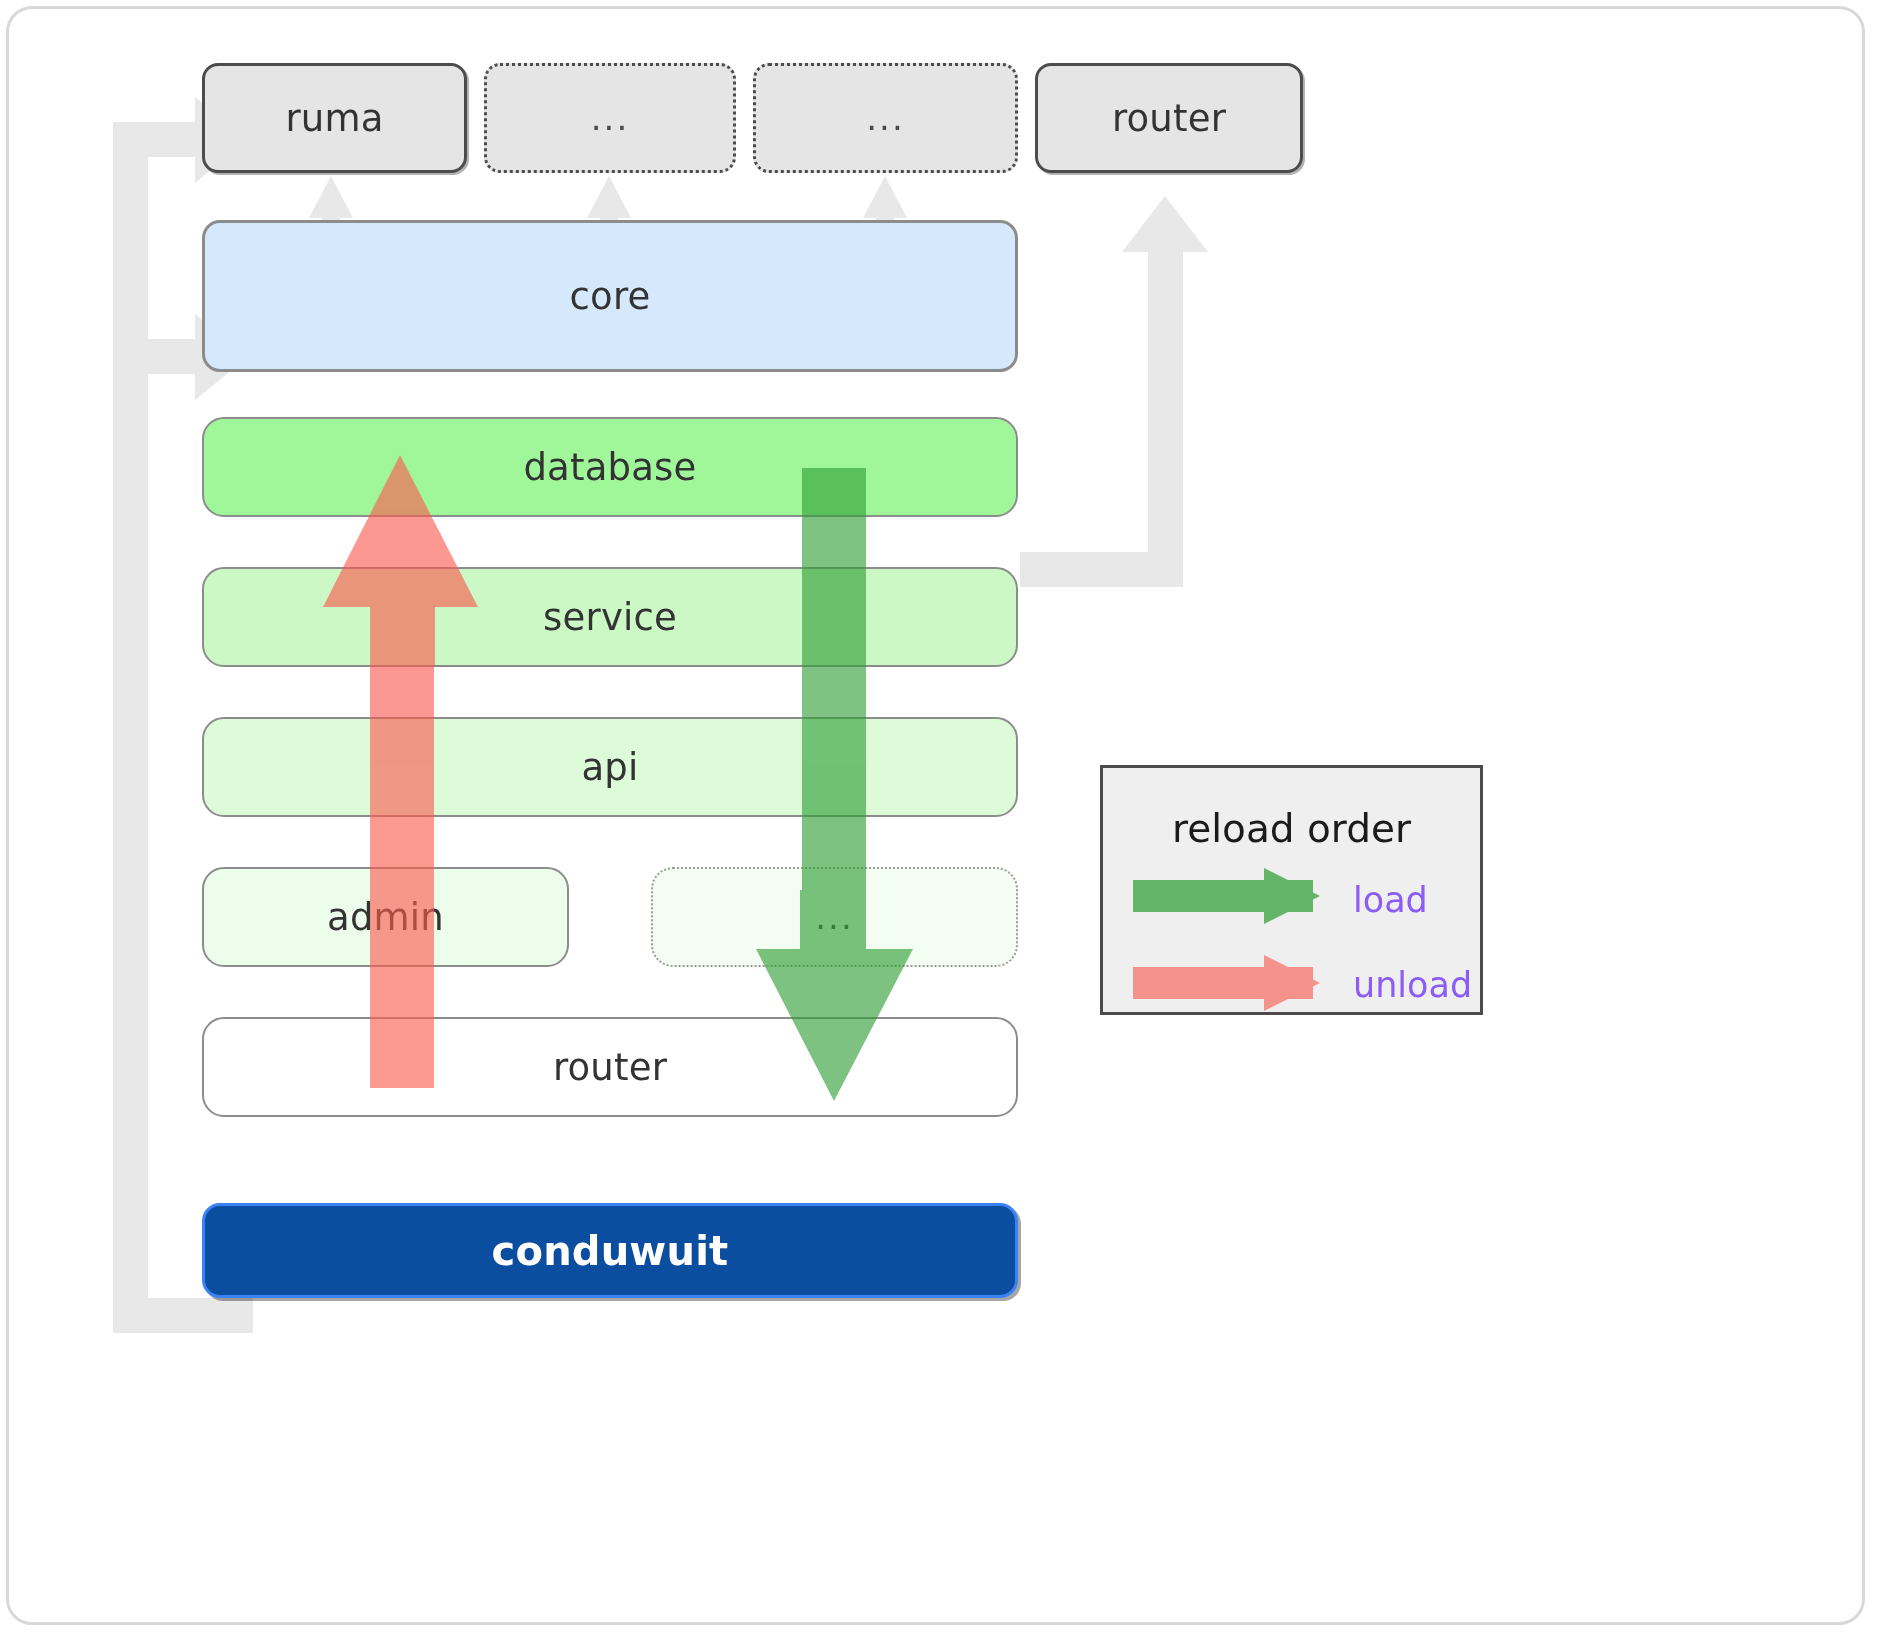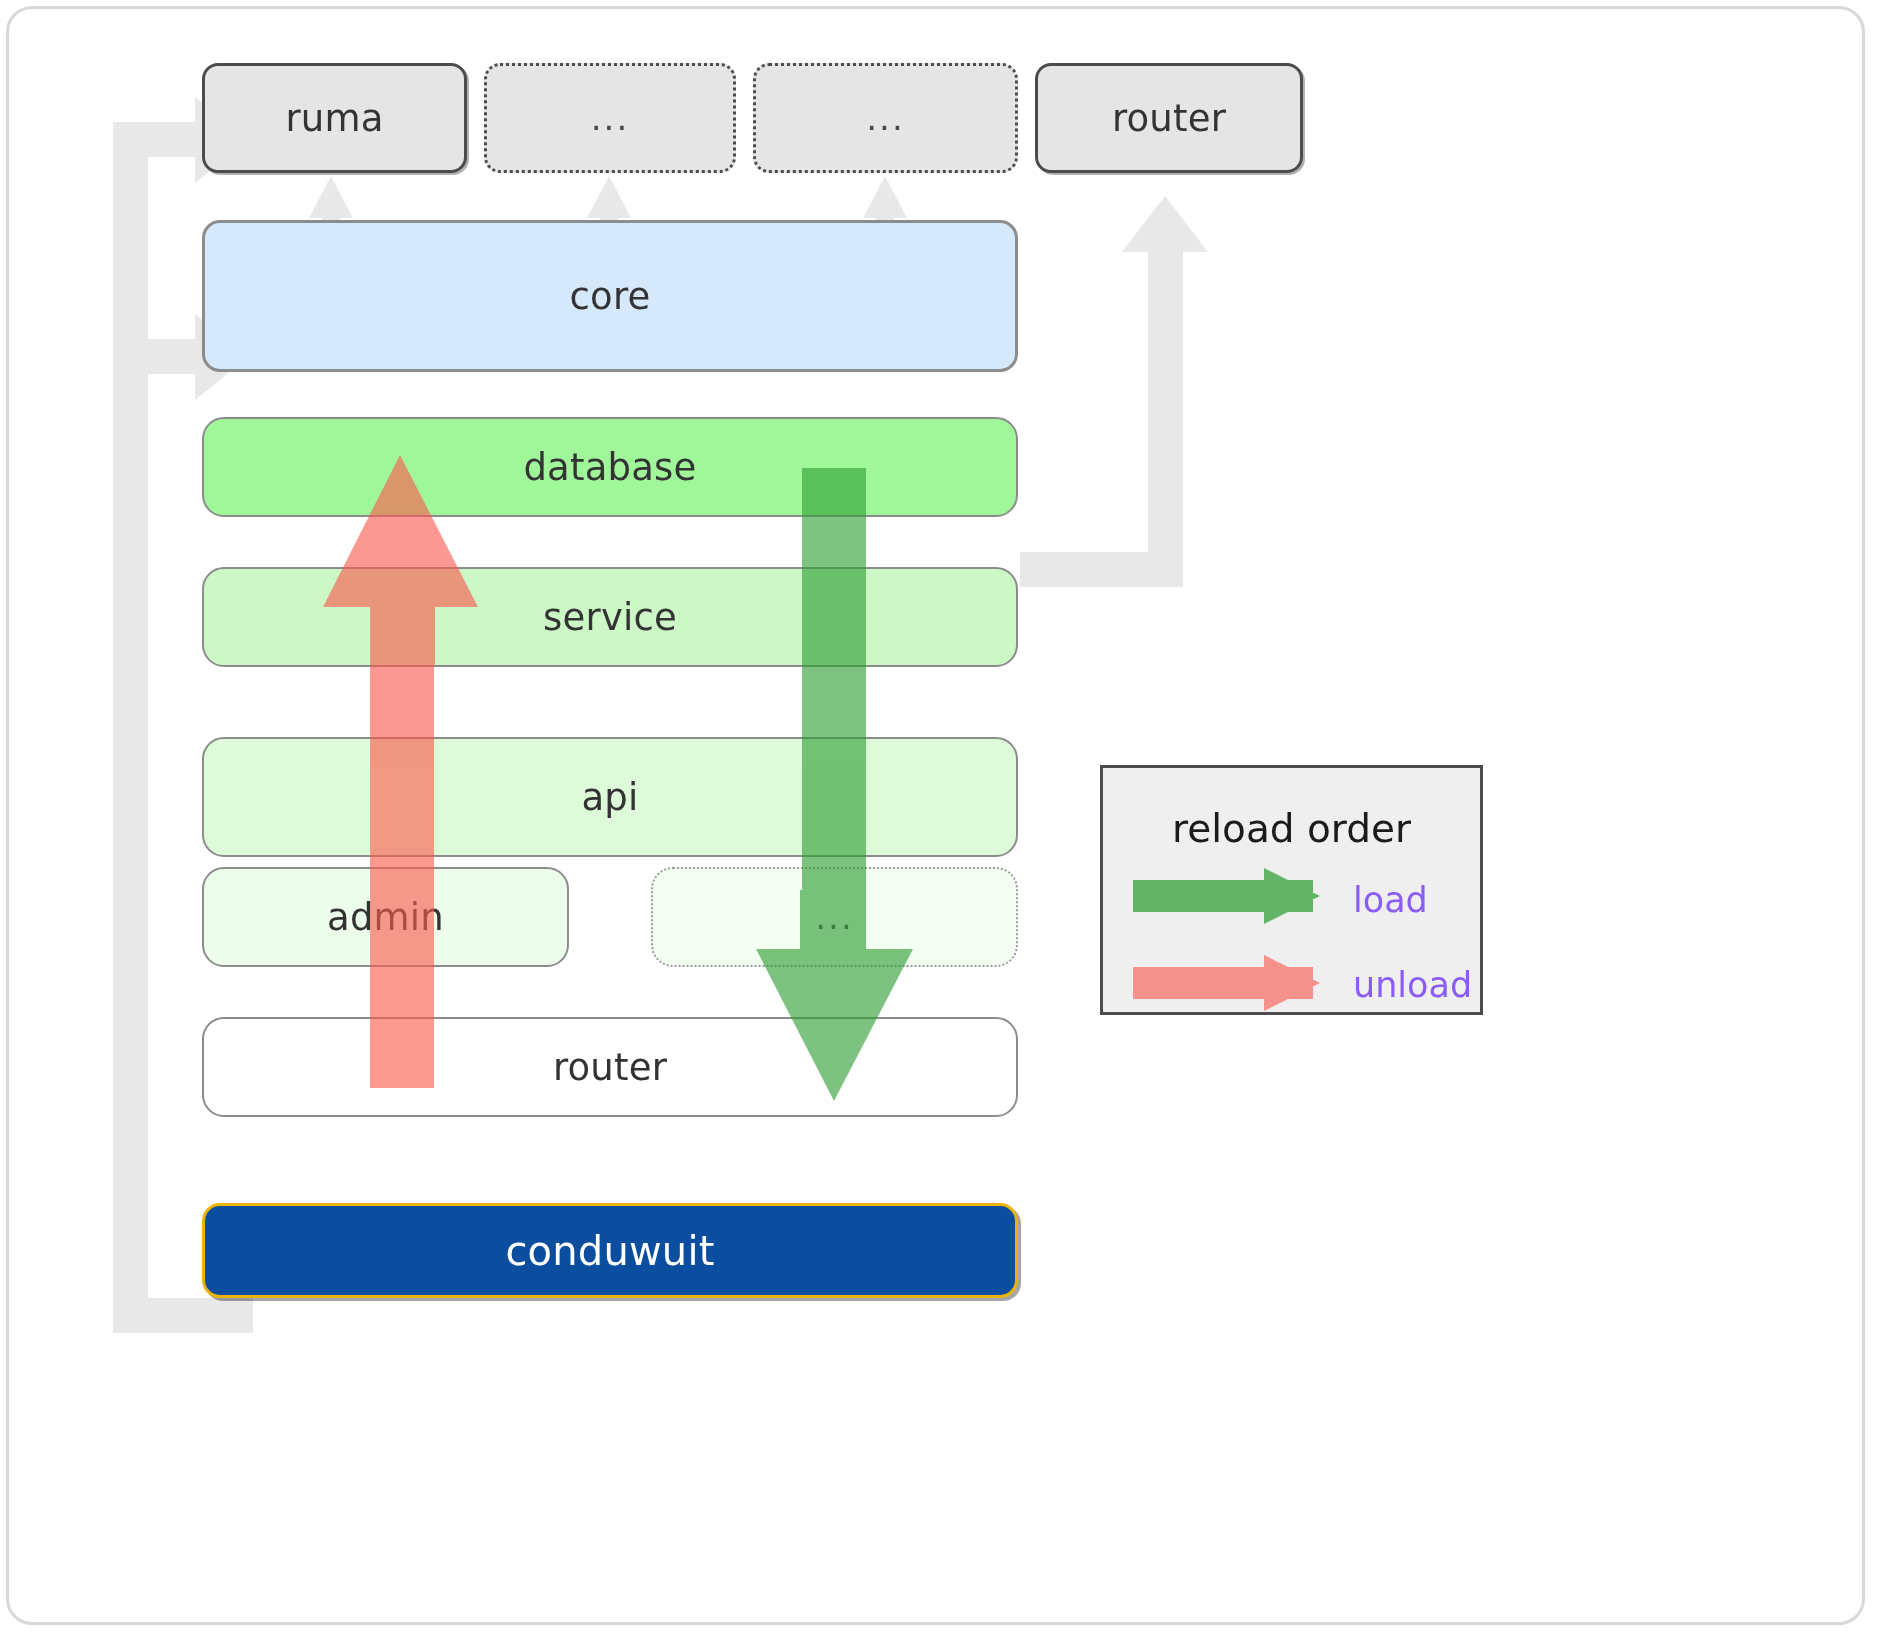--- a/index.html
+++ b/index.html
@@ -58,25 +58,25 @@
   }
   .node.layer {
     border: 2px solid #8c8c8c;
     border-radius: 22px;
   }
   .node.layer.dotted {
     border: 2px dotted #9a9a9a;
   }
   .node.app {
     background: #0b4d9e;
-    border: 3px solid #eab308;
+    border: 3px solid #3b82f6;
     border-radius: 18px;
     color: #ffffff;
     font-size: 40px;
-    font-weight: 400;
+    font-weight: 700;
     box-shadow: 3px 3px 0 rgba(0,0,0,.35);
   }
   .ellipsis {
     font-size: 34px;
     letter-spacing: 2px;
     color: #4a4a4a;
   }
   
   .legend {
     position: absolute;
@@ -160,21 +160,21 @@
   <div class="node core" style="left:202px; top:220px; width:816px; height:152px;">
     <span>core</span>
   </div>
 
   <div class="node layer" style="left:202px; top:417px; width:816px; height:100px; background:#a0f79a;">
     <span>database</span>
   </div>
   <div class="node layer" style="left:202px; top:567px; width:816px; height:100px; background:#ccf8c6;">
     <span>service</span>
   </div>
-  <div class="node layer" style="left:202px; top:717px; width:816px; height:120px; background:#ddfbd9;margin-top:20px;">
+  <div class="node layer" style="left:202px; top:717px; width:816px; height:100px; background:#ddfbd9;">
     <span>api</span>
   </div>
   <div class="node layer" style="left:202px; top:867px; width:367px; height:100px; background:#edfdeb;">
     <span>admin</span>
   </div>
   <div class="node layer dotted" style="left:651px; top:867px; width:367px; height:100px; background:#f3fdf1;">
     <span class="ellipsis">...</span>
   </div>
   <div class="node layer" style="left:202px; top:1017px; width:816px; height:100px; background:#ffffff;">
     <span>router</span>

